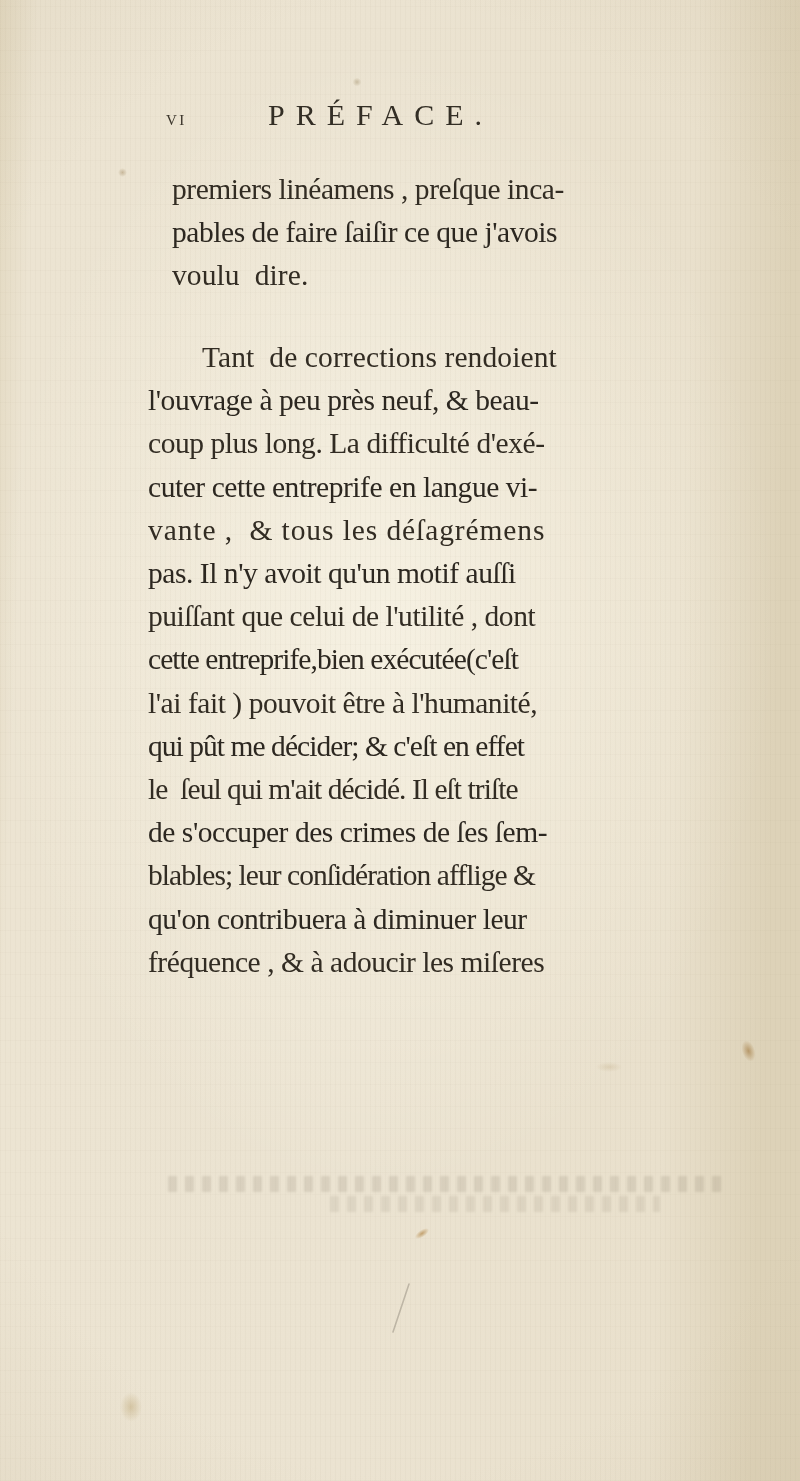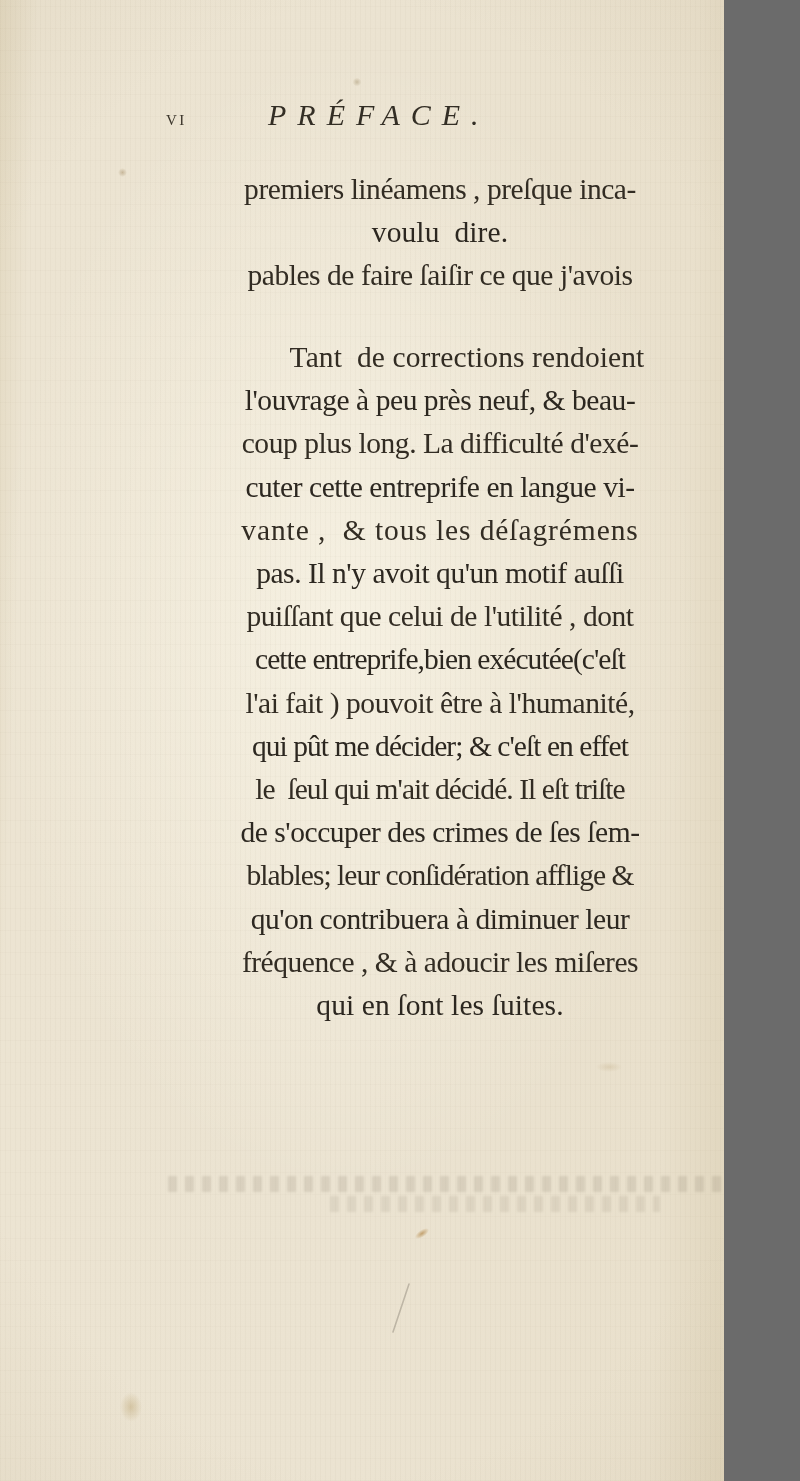--- a/index.html
+++ b/index.html
@@ -3,31 +3,30 @@
 <meta charset="utf-8">
 <style>
   html, body {
     margin: 0;
     padding: 0;
     background: #6b6b6b;
   }
 
   .page {
     position: relative;
-    width: 724px;
+    width: 800px;
     height: 1481px;
     overflow: hidden;
     background-color: #e9e1ce;
     background-image:
       radial-gradient(ellipse 70% 55% at 48% 42%, rgba(255,252,240,0.55) 0%, rgba(255,252,240,0.0) 70%),
       radial-gradient(ellipse 120% 90% at 50% 50%, rgba(205,190,160,0.0) 55%, rgba(188,172,140,0.38) 100%),
       linear-gradient(92deg, #e2d8c0 0px, #ece4d2 38px, #ebe3d1 400px, #e9e0cc 700px, #ddd2b8 800px);
     font-family: "Liberation Serif", "DejaVu Serif", serif;
     color: #2e2a22;
-    text-align: center;
   }
 
   
   .grain {
     position: absolute;
     inset: 0;
     pointer-events: none;
     background-image: repeating-linear-gradient(
       90deg,
       rgba(150,135,105,0.055) 0px,
@@ -71,21 +70,20 @@
     font-size: 21px;
     letter-spacing: 2.5px;
     font-variant: small-caps;
     text-transform: lowercase;
     color: #3a342a;
   }
   .runtitle {
     position: absolute;
     left: 120px;
     top: 0px;
-    font-style: italic;
     font-size: 30px;
     letter-spacing: 11px;
     color: #332e25;
   }
 
   .para {
     position: absolute;
     left: 0;
     width: 584px;
   }
@@ -101,21 +99,21 @@
   .ln.ind { text-indent: 54px; }
   .ln.wide { letter-spacing: 0.9px; }
   .ln.tight { letter-spacing: -0.45px; }
   .ln.tight2 { letter-spacing: -0.95px; }
 
   
   .ln:nth-child(odd)  { color: #322c23; }
   .ln:nth-child(even) { color: #2c2720; }
 
   
-  #para-opening { top: 168px; }
+  #para-opening { top: 168px; margin-left: 24px; }
   
   #para-corrections { top: 336px; }
 
   
   .spot {
     position: absolute;
     border-radius: 50%;
     pointer-events: none;
   }
   .spot-a { left: 742px; top: 1040px; width: 13px; height: 22px;
@@ -171,41 +169,40 @@
 
   <div class="textblock">
 
     <div class="runhead">
       <span class="folio">VI</span>
       <span class="runtitle">PRÉFACE.</span>
     </div>
 
     <div class="para" id="para-opening">
       <span class="ln tight">premiers linéamens , preſque inca-</span>
+      <span class="ln tight">pables de faire ſaiſir ce que j'avois</span>
       <span class="ln">voulu  dire.</span>
-      <span class="ln tight">pables de faire ſaiſir ce que j'avois</span>
     </div>
 
     <div class="para" id="para-corrections">
       <span class="ln ind">Tant  de corrections rendoient</span>
       <span class="ln tight">l'ouvrage à peu près neuf, &amp; beau-</span>
       <span class="ln tight">coup plus long. La difficulté d'exé-</span>
       <span class="ln tight">cuter cette entreprife en langue vi-</span>
       <span class="ln wide">vante ,  &amp; tous les déſagrémens</span>
       <span class="ln tight">pas. Il n'y avoit qu'un motif auſſi</span>
       <span class="ln tight">puiſſant que celui de l'utilité , dont</span>
       <span class="ln tight2">cette entreprife,bien exécutée(c'eſt</span>
       <span class="ln tight">l'ai fait ) pouvoit être à l'humanité,</span>
       <span class="ln tight2">qui pût me décider; &amp; c'eſt en effet</span>
       <span class="ln tight2">le  ſeul qui m'ait décidé. Il eſt triſte</span>
       <span class="ln tight">de s'occuper des crimes de ſes ſem-</span>
       <span class="ln tight2">blables; leur conſidération afflige &amp;</span>
       <span class="ln tight">qu'on contribuera à diminuer leur</span>
       <span class="ln tight">fréquence , &amp; à adoucir les miſeres</span>
-      <span class="ln">qui en ſont les ſuites.</span>
     </div>
 
   </div>
 
   <div class="showthrough"></div>
   <div class="showthrough s2"></div>
 
   <div class="spot spot-a"></div>
   <div class="spot spot-b"></div>
   <div class="spot spot-c"></div>

